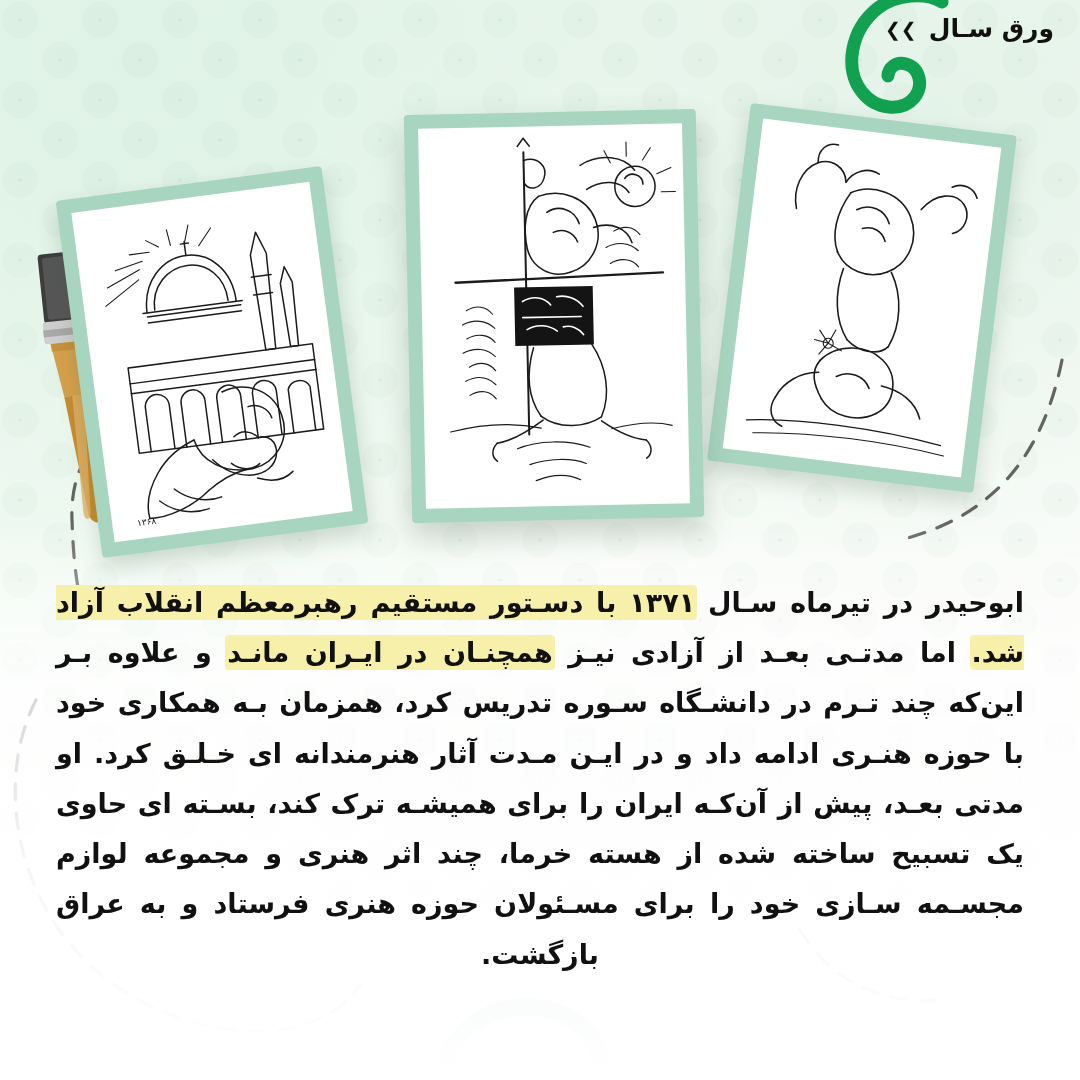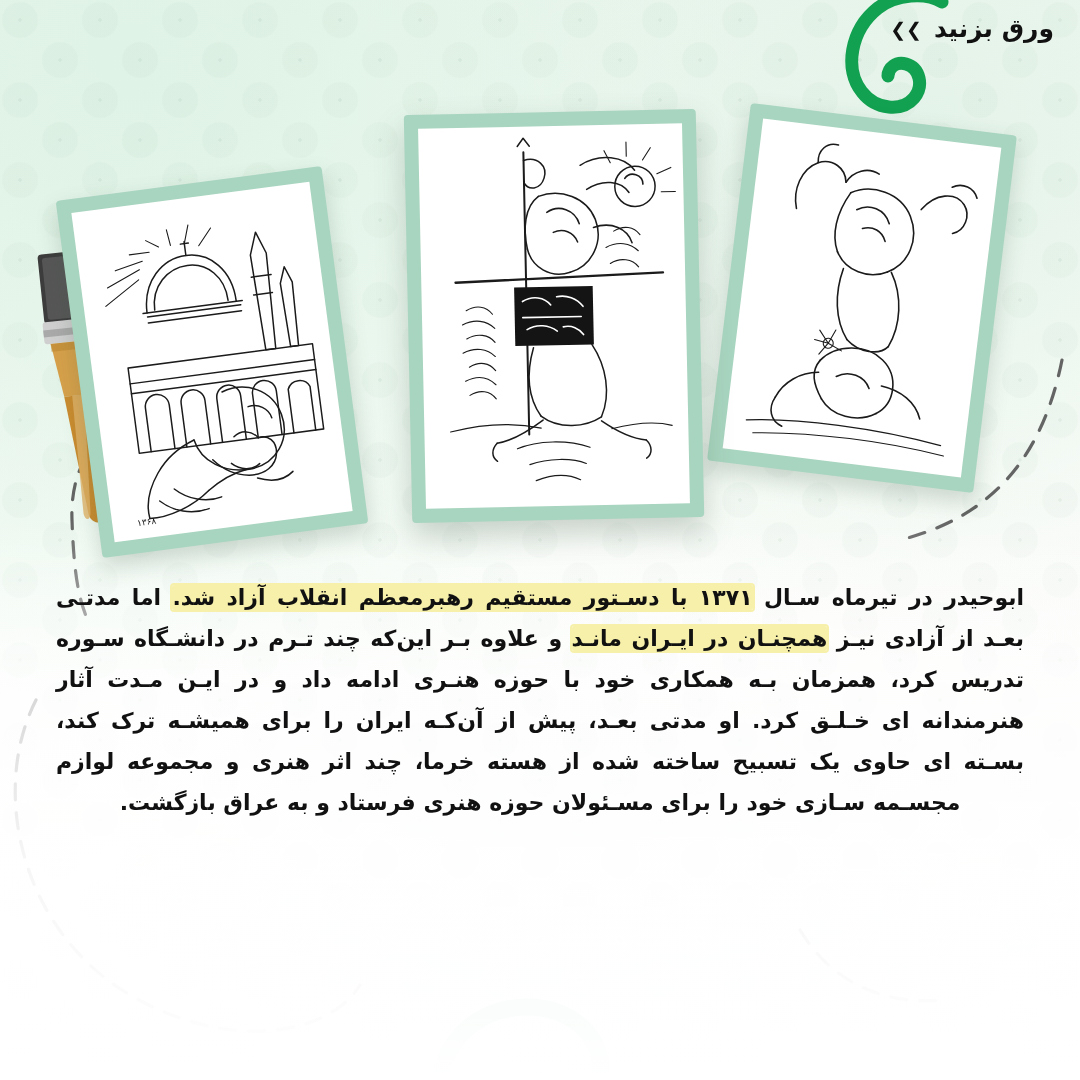--- a/index.html
+++ b/index.html
@@ -164,21 +164,21 @@
 
   
   .article {
     position: absolute;
     left: 56px;
     right: 56px;
     top: 578px;
     direction: rtl;
     text-align: justify;
     text-align-last: center;
-    font-size: 22px;
+    font-size: 27px;
     line-height: 1.86;
     font-weight: bold;
     color: #111111;
     letter-spacing: -0.1px;
   }
   .article p { margin: 0; }
   .hl {
     background: #f7f0ab;
     box-shadow: 0 0 0 2px #f7f0ab;
     border-radius: 2px;
@@ -200,21 +200,21 @@
 
   <svg class="swirl-top" viewBox="0 0 150 130">
     <path d="M142,8 C126,-2 96,0 78,14 C50,36 44,76 62,98 C76,116 102,118 114,104 C124,92 120,74 106,70 C96,67 88,74 88,82" fill="none" stroke="#12a150" stroke-width="13" stroke-linecap="round"></path>
   </svg>
 
   <svg class="swirl-bottom" viewBox="0 0 240 200">
     <path d="M40,196 C10,160 14,104 48,76 C86,44 146,50 170,84 C190,112 180,146 154,152 C134,157 118,144 120,128" fill="none" stroke="#12a150" stroke-width="17" stroke-linecap="round"></path>
   </svg>
 
   <div class="swipe-badge">
-    <span class="swipe-label">ورق بزنید</span>
+    <span class="swipe-label">ورق سـال</span>
     <span class="swipe-arrows">❯❯</span>
   </div>
 
   <svg class="brush" viewBox="0 0 140 290">
     <g transform="rotate(6 70 140)">
       <rect x="40" y="6" width="70" height="70" rx="4" fill="#3c3c3c"></rect>
       <rect x="44" y="10" width="26" height="62" rx="3" fill="#565656"></rect>
       <rect x="38" y="74" width="74" height="22" rx="3" fill="#cfcfcf"></rect>
       <rect x="38" y="82" width="74" height="7" fill="#a9a9a9"></rect>
       <path d="M44,96 L106,96 L98,150 L52,150 Z" fill="#d6a04a"></path>

